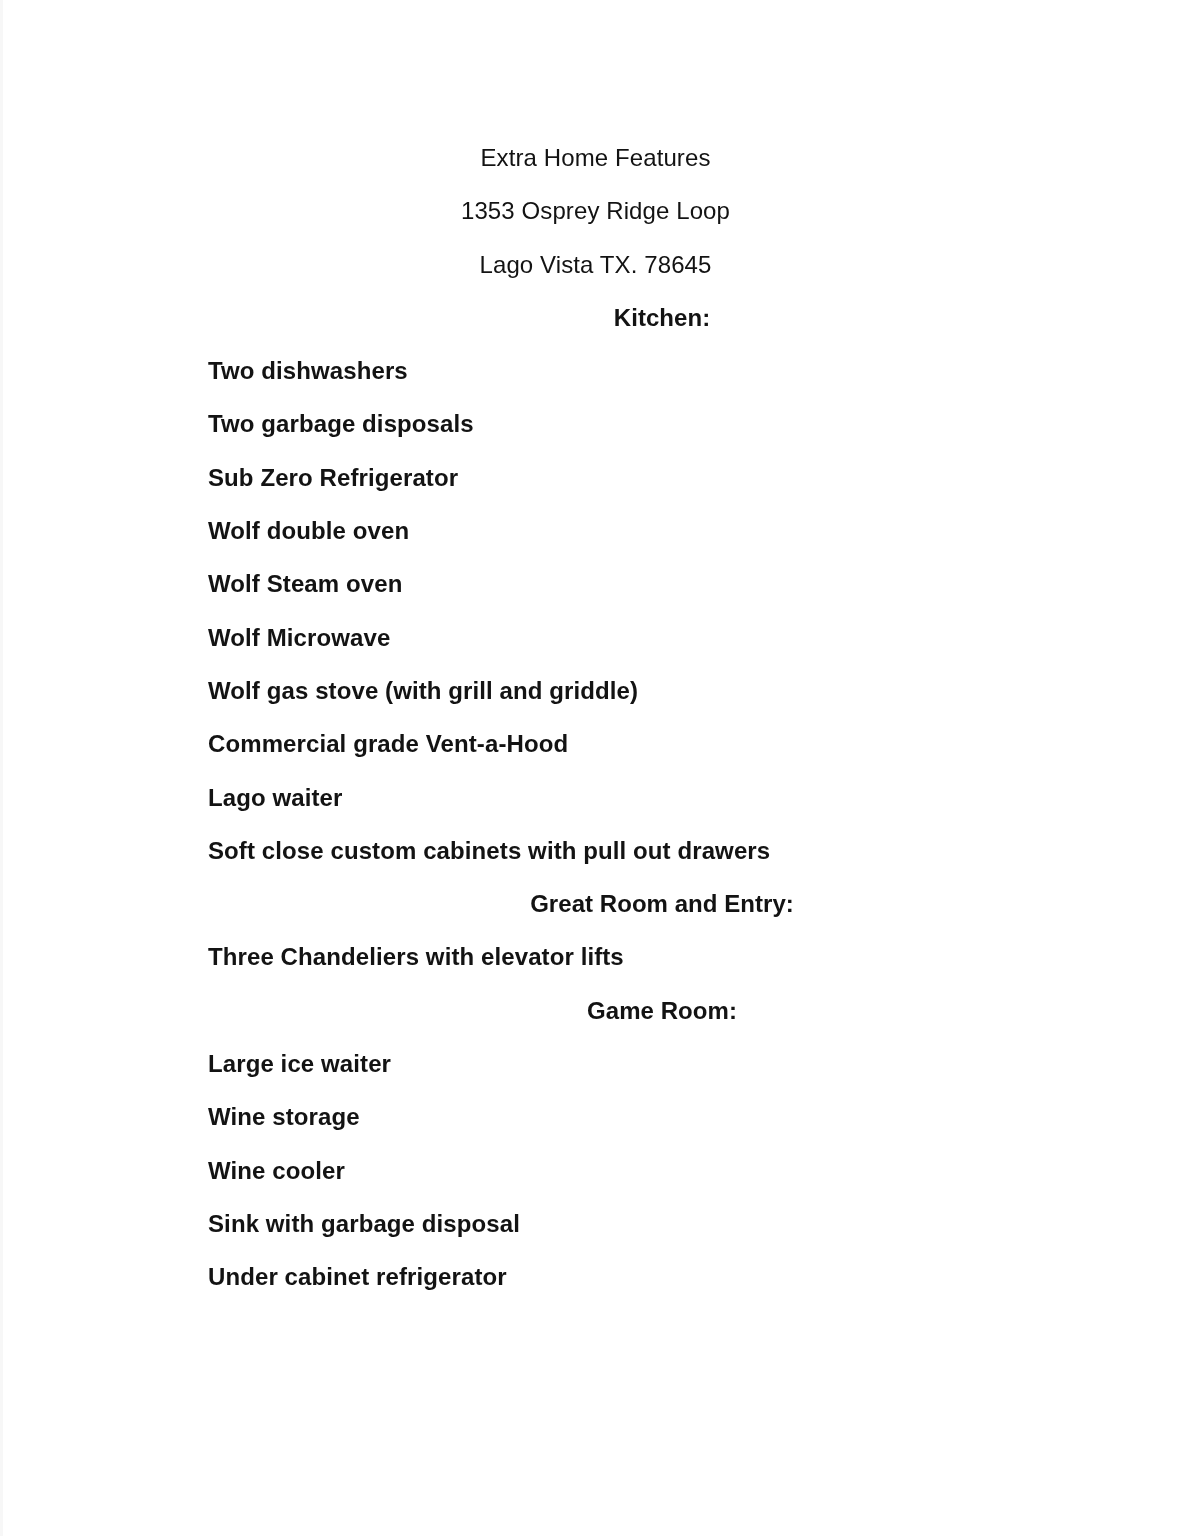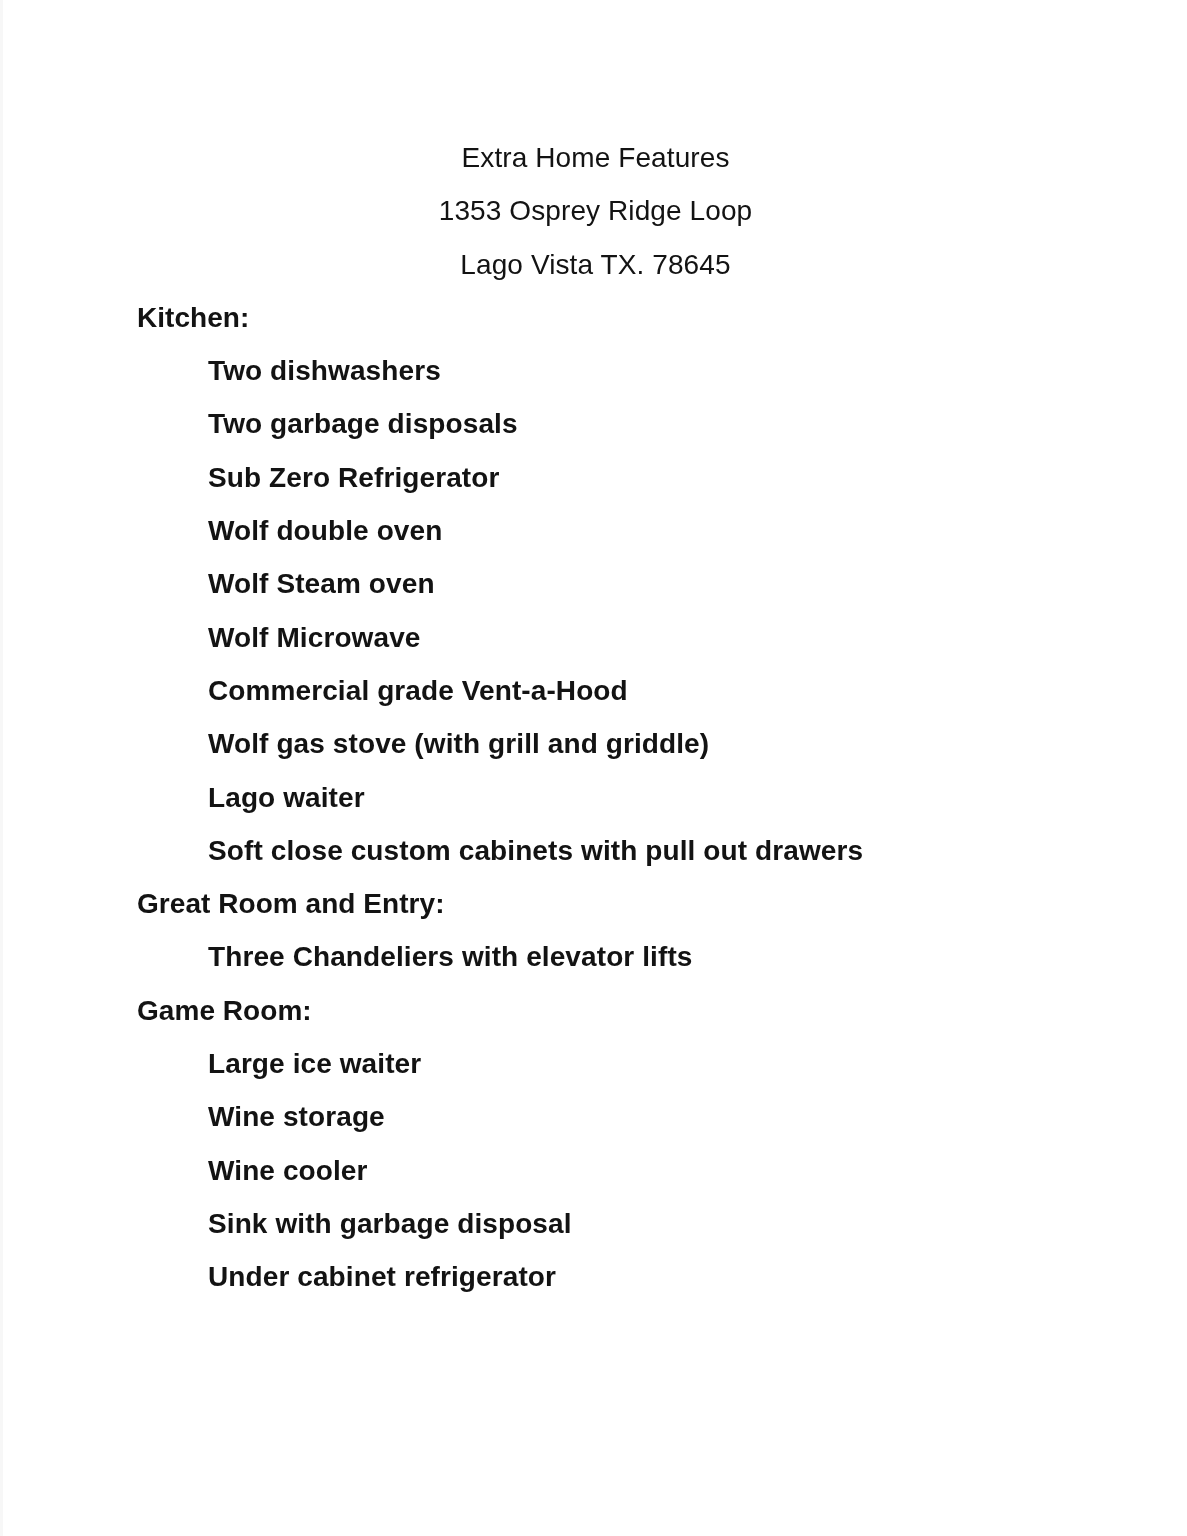--- a/index.html
+++ b/index.html
@@ -34,35 +34,36 @@
   #doc-body {
     position: absolute;
     left: 0;
     top: 131px;
     width: 1187px;
   }
 
   .line {
     height: 53.3px;
     line-height: 53.3px;
-    font-size: 28px;
+    font-size: 24px;
     letter-spacing: 0.1px;
     white-space: pre;
   }
 
   .title-line {
     text-align: center;
     padding-left: 4px; 
     font-weight: 400;
   }
 
   .section-heading {
     padding-left: 137px;
     font-weight: 700;
     letter-spacing: 0.05px;
+    text-align: center;
   }
 
   .list-item {
     padding-left: 208px;
     font-weight: 700;
   }
 </style>
 </head>
 <body>
 
@@ -79,22 +80,22 @@
     </div>
 
     <div>
       <div class="line section-heading">Kitchen:</div>
       <div class="line list-item">Two dishwashers</div>
       <div class="line list-item">Two garbage disposals</div>
       <div class="line list-item">Sub Zero Refrigerator</div>
       <div class="line list-item">Wolf double oven</div>
       <div class="line list-item">Wolf Steam oven</div>
       <div class="line list-item">Wolf Microwave</div>
+      <div class="line list-item">Wolf gas stove (with grill and griddle)</div>
       <div class="line list-item">Commercial grade Vent-a-Hood</div>
-      <div class="line list-item">Wolf gas stove (with grill and griddle)</div>
       <div class="line list-item">Lago waiter</div>
       <div class="line list-item">Soft close custom cabinets with pull out drawers</div>
     </div>
 
     <div>
       <div class="line section-heading">Great Room and Entry:</div>
       <div class="line list-item">Three Chandeliers with elevator lifts</div>
     </div>
 
     <div>

